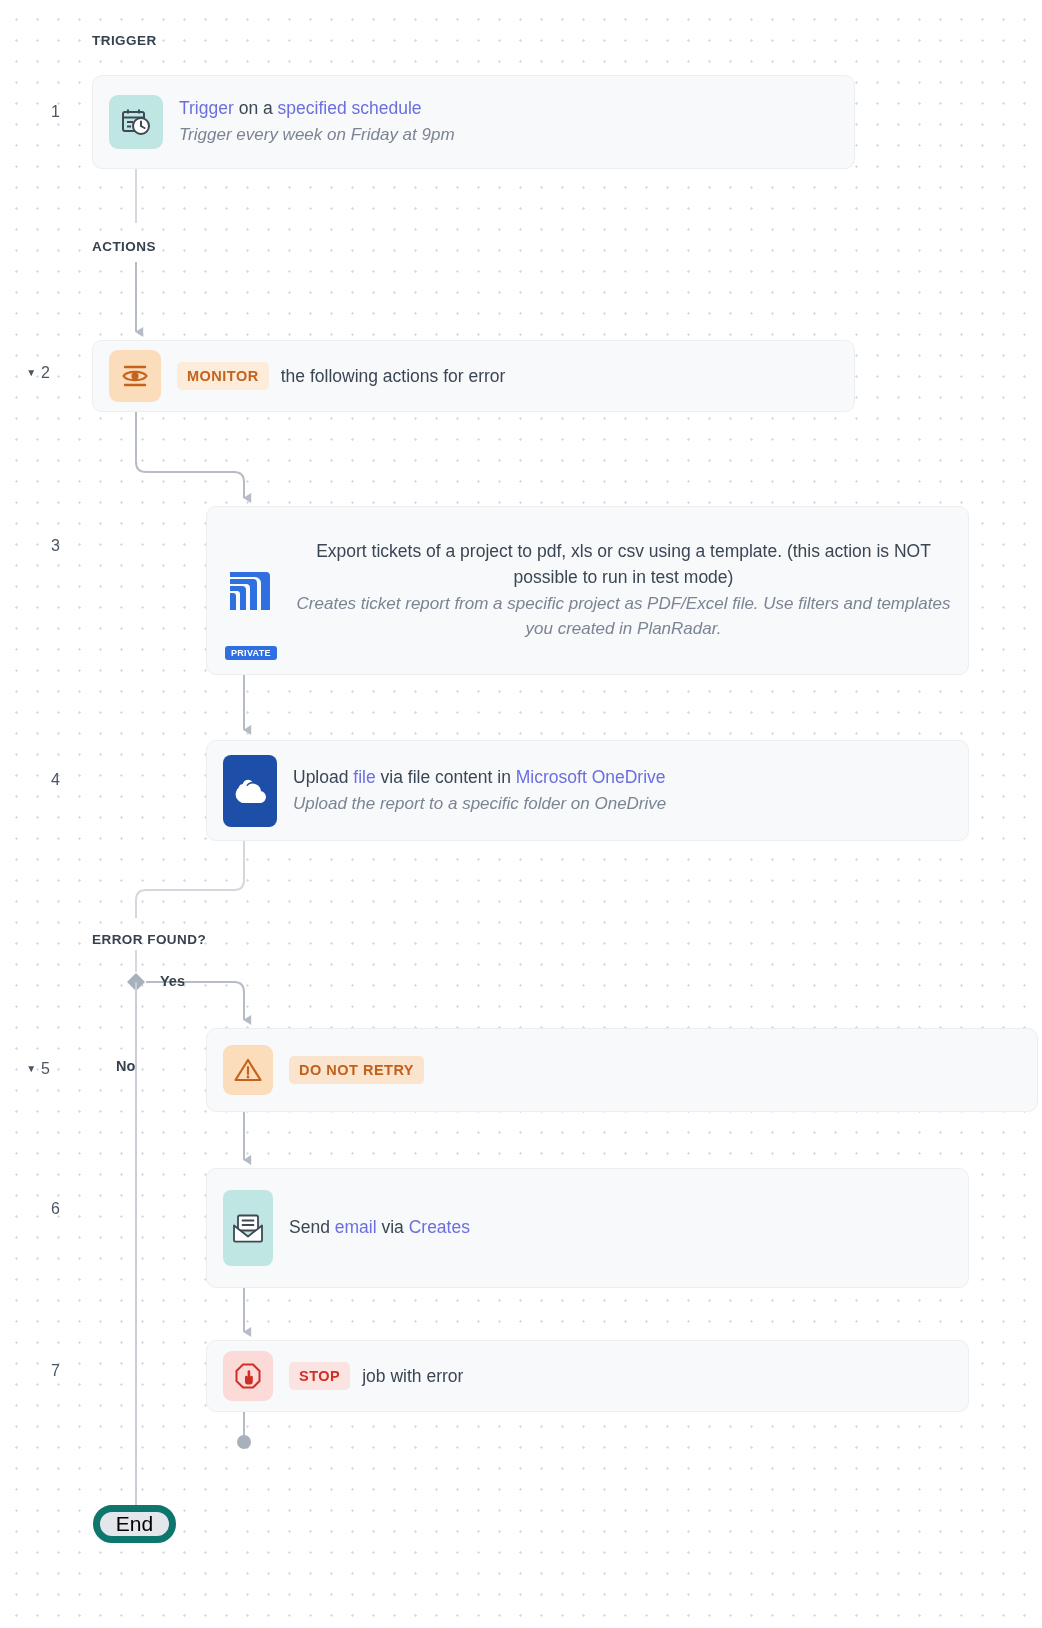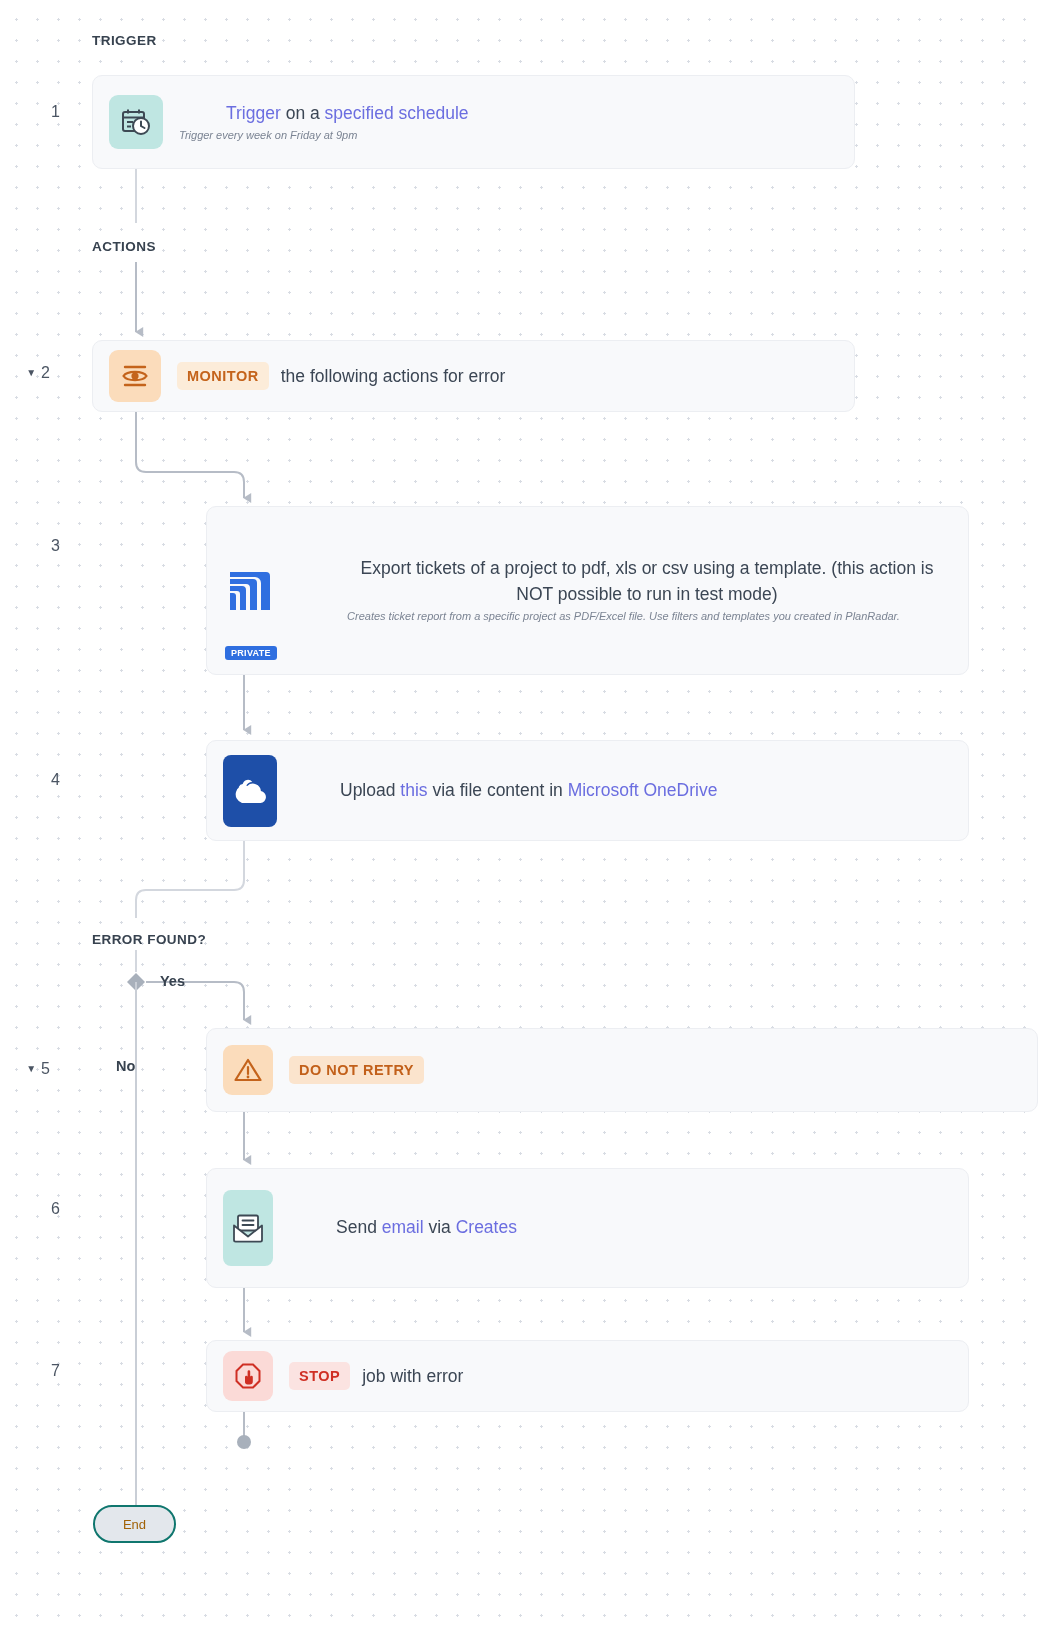--- a/index.html
+++ b/index.html
@@ -65,25 +65,24 @@
     width: 100%;
     padding: 0 16px;
     box-sizing: border-box;
   }
   .card-body { display: flex; flex-direction: column; justify-content: center; }
 
   .title-line {
     font-size: 17.5px;
     color: #3b4654;
     line-height: 1.48;
-    margin-left: 47px;
   }
   .title-line .lnk { color: #6b6ee0; }
   .subtitle {
-    font-size: 11px;
+    font-size: 17px;
     font-style: italic;
     color: #7b8493;
     line-height: 1.5;
     margin-top: 0;
   }
 
   
   .icon-tile {
     width: 54px; height: 54px;
     border-radius: 9px;
@@ -138,24 +137,24 @@
     font-size: 14.5px;
     font-weight: bold;
     color: #37424f;
     white-space: nowrap;
   }
 
   
   .end-pill {
     position: absolute;
     background: #e3e7ec;
-    border: 2px solid #0f766e;
+    border: 7px solid #0f766e;
     border-radius: 20px;
-    font-size: 13px;
-    color: #a16207;
+    font-size: 21px;
+    color: #000000;
     display: flex;
     align-items: center;
     justify-content: center;
     box-sizing: border-box;
   }
 </style>
 </head>
 <body>
 
 <div class="canvas">
@@ -266,21 +265,22 @@
 
   <div class="card" style="left:206px; top:740px; width:763px; height:101px;">
     <div class="card-inner">
       <div class="icon-tile tile-blue" style="width:54px;height:72px;flex:0 0 54px;border-radius:8px;">
         <svg width="38" height="28" viewBox="0 0 38 28">
           <path d="M11,26 h18.5 a6,6 0 0 0 0.4,-11.9 a8,8 0 0 0 -13.6,-5.2 a6.6,6.6 0 0 0 -5.3,17.1 Z" fill="#ffffff"></path>
           <path d="M8.5,14.5 a5.2,5.2 0 0 1 6.6,-5 a6.4,6.4 0 0 1 6.2,-4.6 a5.4,5.4 0 0 0 -9.6,2.2 a4.6,4.6 0 0 0 -3.2,7.4 Z" fill="#ffffff"></path>
         </svg>
       </div>
       <div class="card-body">
-        <div class="title-line"><span>Upload </span><span class="lnk">this</span><span> via file content in </span><span class="lnk">Microsoft OneDrive</span></div>
+        <div class="title-line"><span>Upload </span><span class="lnk">file</span><span> via file content in </span><span class="lnk">Microsoft OneDrive</span></div>
+        <div class="subtitle">Upload the report to a specific folder on OneDrive</div>
       </div>
     </div>
   </div>
 
   <div class="branch-label" style="left:160px; top:973px;">Yes</div>
   <div class="branch-label" style="left:116px; top:1058px;">No</div>
 
   <div class="card" style="left:206px; top:1028px; width:832px; height:84px;">
     <div class="card-inner">
       <div class="icon-tile tile-orange" style="width:50px;height:50px;flex:0 0 50px;">

